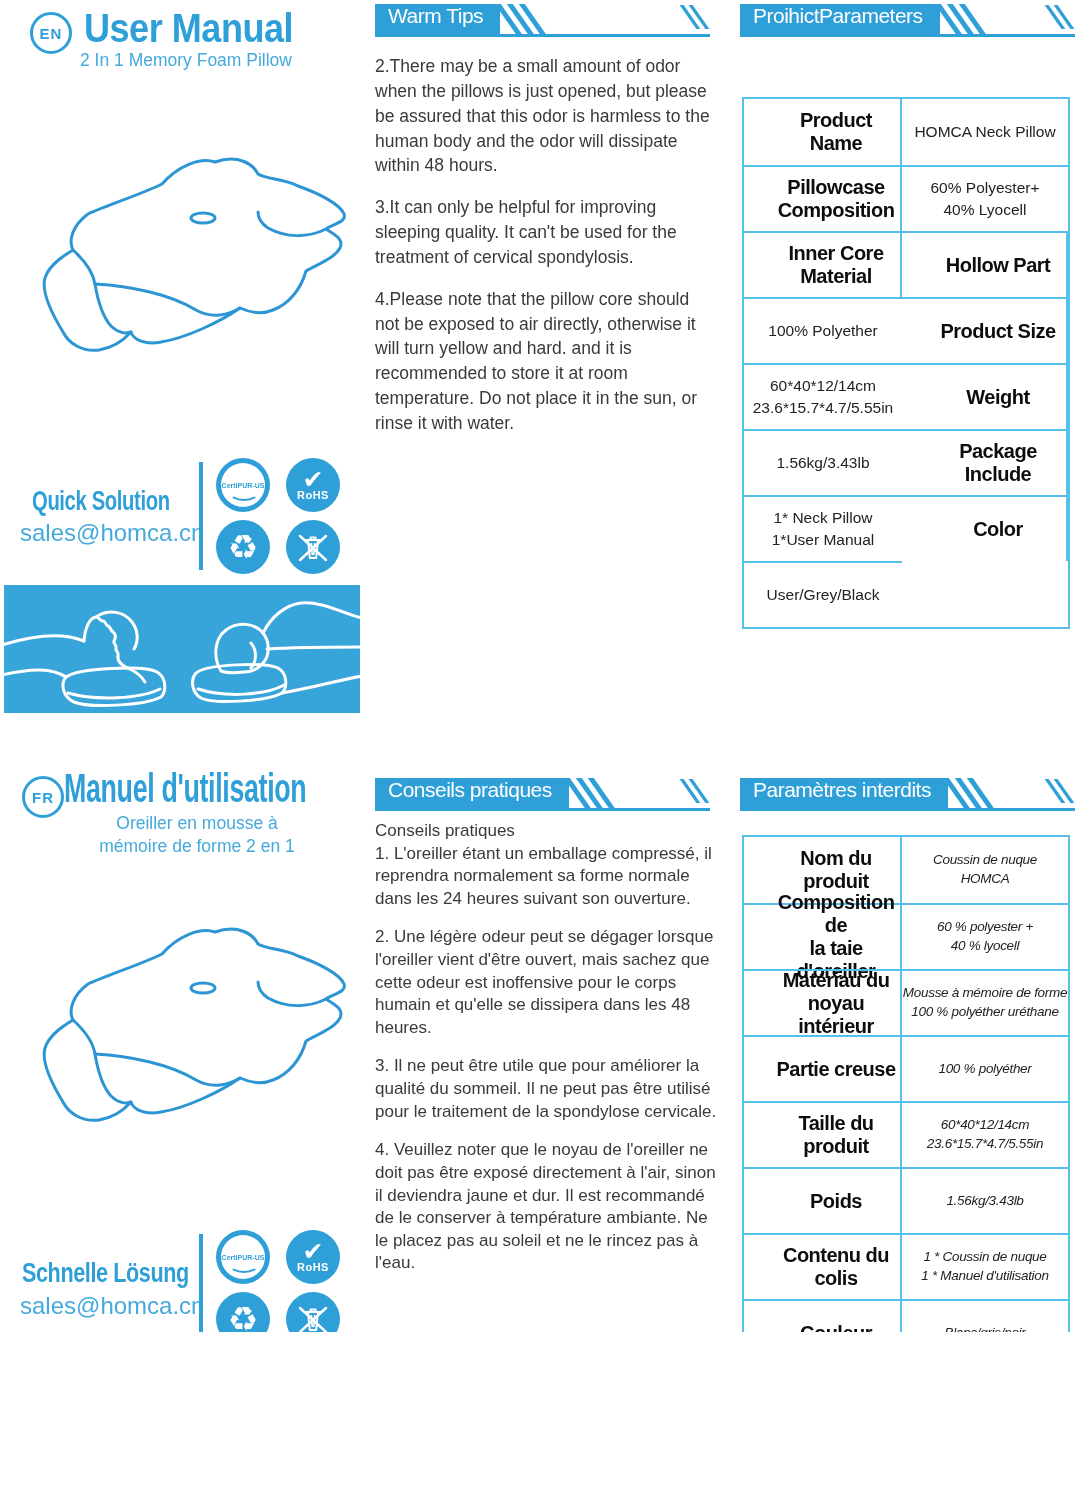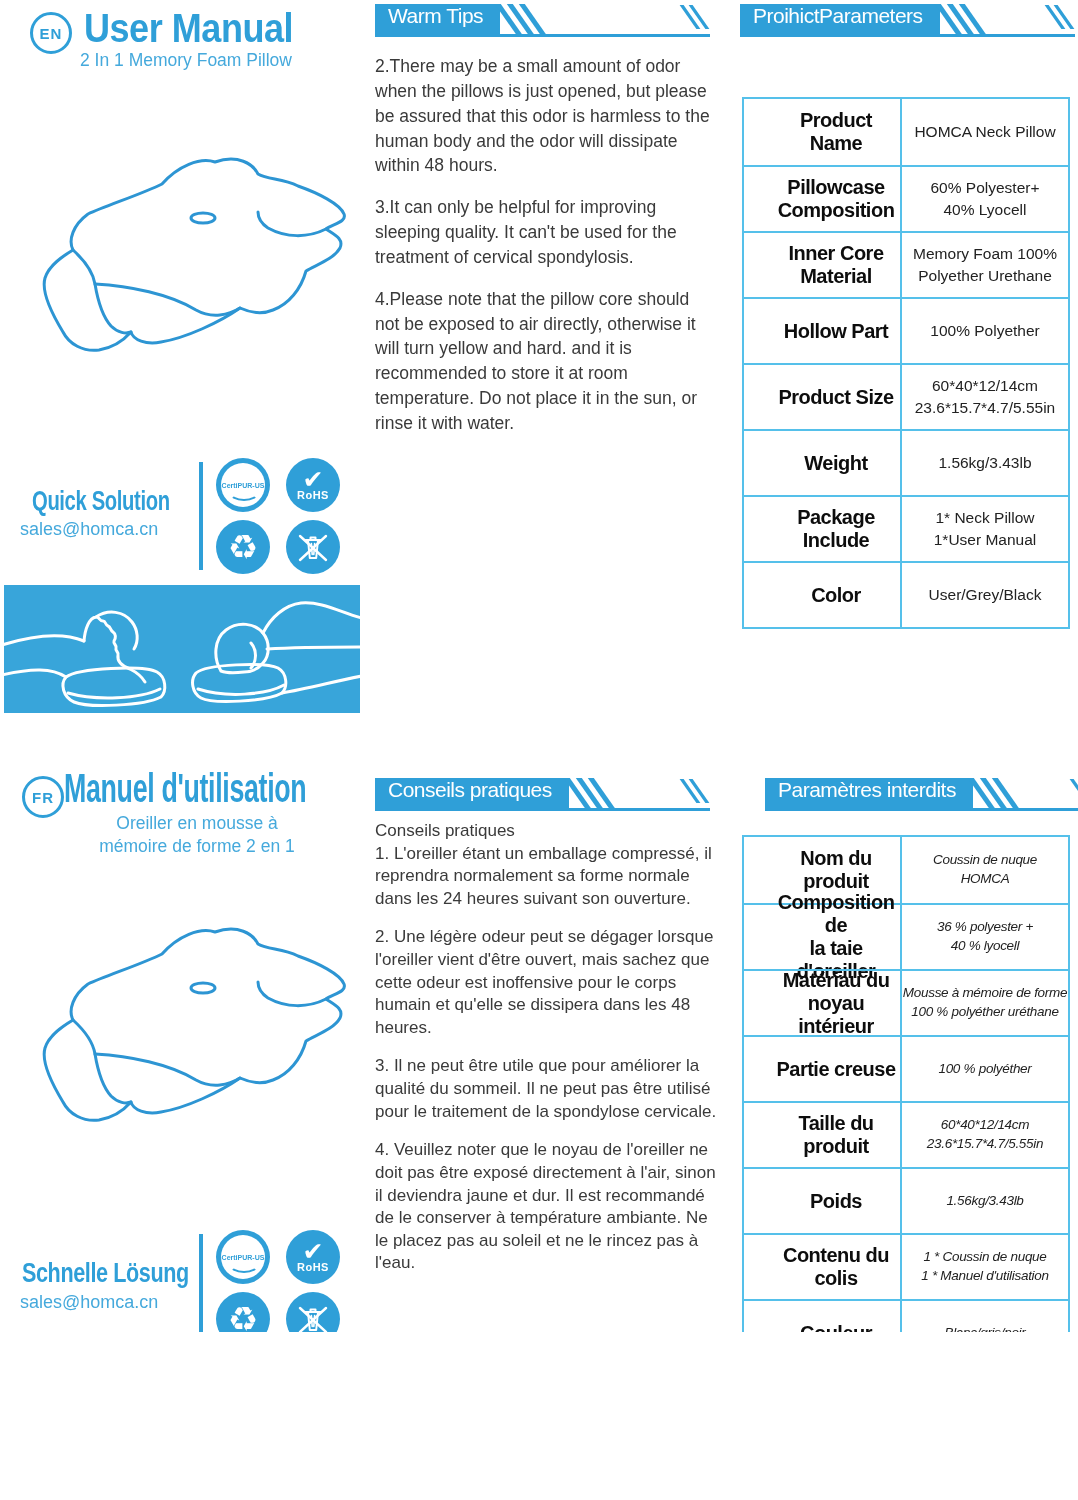--- a/index.html
+++ b/index.html
@@ -63,21 +63,21 @@
     display:flex;align-items:center;justify-content:center;font-size:15.5px;color:#222;
     text-align:center;white-space:pre-line;line-height:1.4;
   }
   .ptable > div:nth-child(n+3){border-top:2px solid var(--tbl);}
   .ptable-fr .cv{font-size:13.5px;letter-spacing:-0.3px;font-style:italic;}
   
   .contact-heading{
     position:absolute;color:var(--accent);font-weight:bold;font-size:27px;
     white-space:nowrap;transform-origin:left center;letter-spacing:-0.5px;
   }
-  .contact-email{position:absolute;width:165px;color:#45a9dc;font-size:18px;}
+  .contact-email{position:absolute;width:165px;text-align:center;color:#45a9dc;font-size:24px;}
   .vdiv{position:absolute;width:4px;background:var(--accent);}
   
   .icons{position:absolute;display:grid;grid-template-columns:54px 54px;gap:8px 16px;}
   .cicon{
     width:54px;height:54px;border-radius:50%;background:var(--accent);
     display:flex;align-items:center;justify-content:center;color:#fff;
   }
   .cert-in{
     position:relative;width:44px;height:44px;border-radius:50%;background:#fff;
     display:flex;align-items:center;justify-content:center;
@@ -204,22 +204,20 @@
 
   <div class="ptable" style="left:742px;top:97px;">
     <div class="cl">Product Name</div>
     <div class="cv">HOMCA Neck Pillow</div>
     <div class="cl">Pillowcase
 Composition</div>
     <div class="cv">60% Polyester+
 40% Lyocell</div>
     <div class="cl">Inner Core
 Material</div>
-    <div class="cv">Memory Foam 100%
-Polyether Urethane</div>
     <div class="cl">Hollow Part</div>
     <div class="cv">100% Polyether</div>
     <div class="cl">Product Size</div>
     <div class="cv">60*40*12/14cm
 23.6*15.7*4.7/5.55in</div>
     <div class="cl">Weight</div>
     <div class="cv">1.56kg/3.43lb</div>
     <div class="cl">Package Include</div>
     <div class="cv">1* Neck Pillow
 1*User Manual</div>
@@ -280,41 +278,41 @@
   </div>
 
   <div class="tips tips-fr" style="left:375px;top:820px;">
     <div class="intro">Conseils pratiques</div>
     <p>1. L'oreiller étant un emballage compressé, il reprendra normalement sa forme normale dans les 24 heures suivant son ouverture.</p>
     <p>2. Une légère odeur peut se dégager lorsque l'oreiller vient d'être ouvert, mais sachez que cette odeur est inoffensive pour le corps humain et qu'elle se dissipera dans les 48 heures.</p>
     <p>3. Il ne peut être utile que pour améliorer la qualité du sommeil. Il ne peut pas être utilisé pour le traitement de la spondylose cervicale.</p>
     <p>4. Veuillez noter que le noyau de l'oreiller ne doit pas être exposé directement à l'air, sinon il deviendra jaune et dur. Il est recommandé de le conserver à température ambiante. Ne le placez pas au soleil et ne le rincez pas à l'eau.</p>
   </div>
 
-  <div class="banner" style="left:740px;top:778px;margin-left:25px;">
+  <div class="banner" style="left:740px;top:778px;">
     <div class="b-rect">
         <span>Paramètres interdits</span>
       </div>
     <i class="bs"></i>
       <i class="bs"></i>
       <i class="bs"></i>
     <div class="b-line" style="width:335px;"></div>
     <span class="b-end" style="left:308px;">
         <i></i>
         <i></i>
       </span>
   </div>
 
   <div class="ptable ptable-fr" style="left:742px;top:835px;">
     <div class="cl">Nom du produit</div>
     <div class="cv">Coussin de nuque
 HOMCA</div>
     <div class="cl">Composition de
 la taie d'oreiller</div>
-    <div class="cv">36 % polyester +
+    <div class="cv">60 % polyester +
 40 % lyocell</div>
     <div class="cl">Matériau du
 noyau intérieur</div>
     <div class="cv">Mousse à mémoire de forme
 100 % polyéther uréthane</div>
     <div class="cl">Partie creuse</div>
     <div class="cv">100 % polyéther</div>
     <div class="cl">Taille du produit</div>
     <div class="cv">60*40*12/14cm
 23.6*15.7*4.7/5.55in</div>

